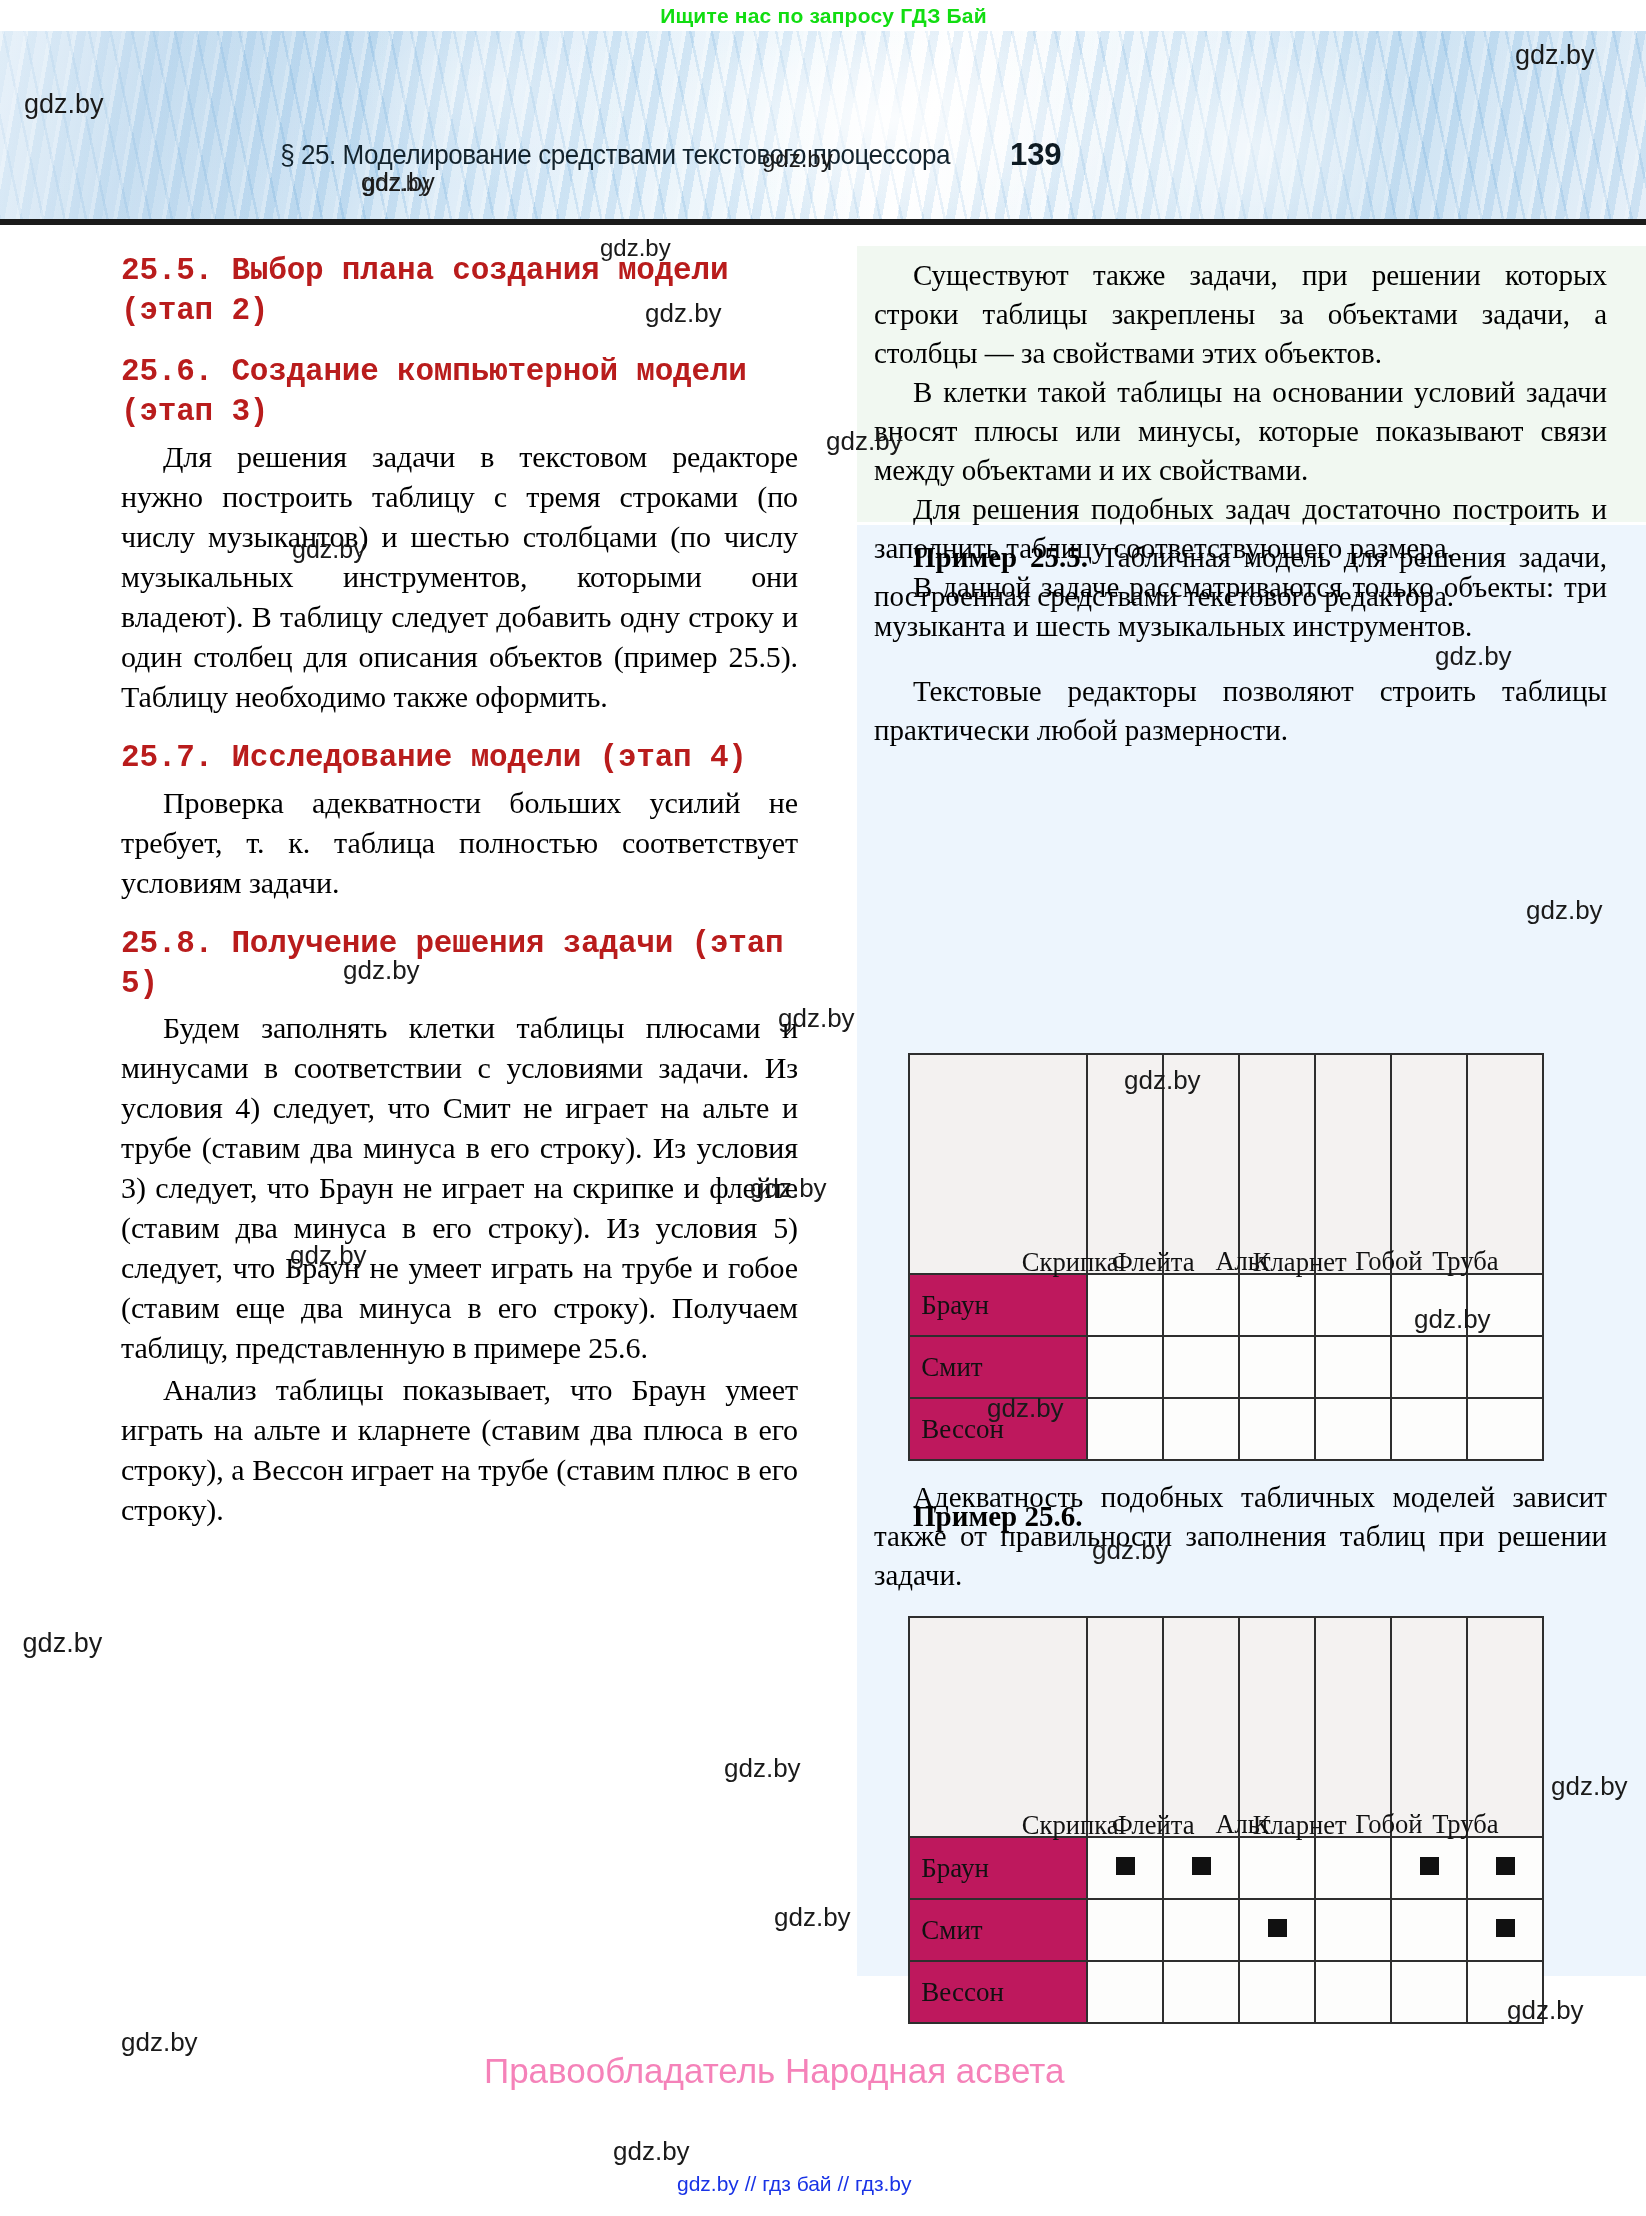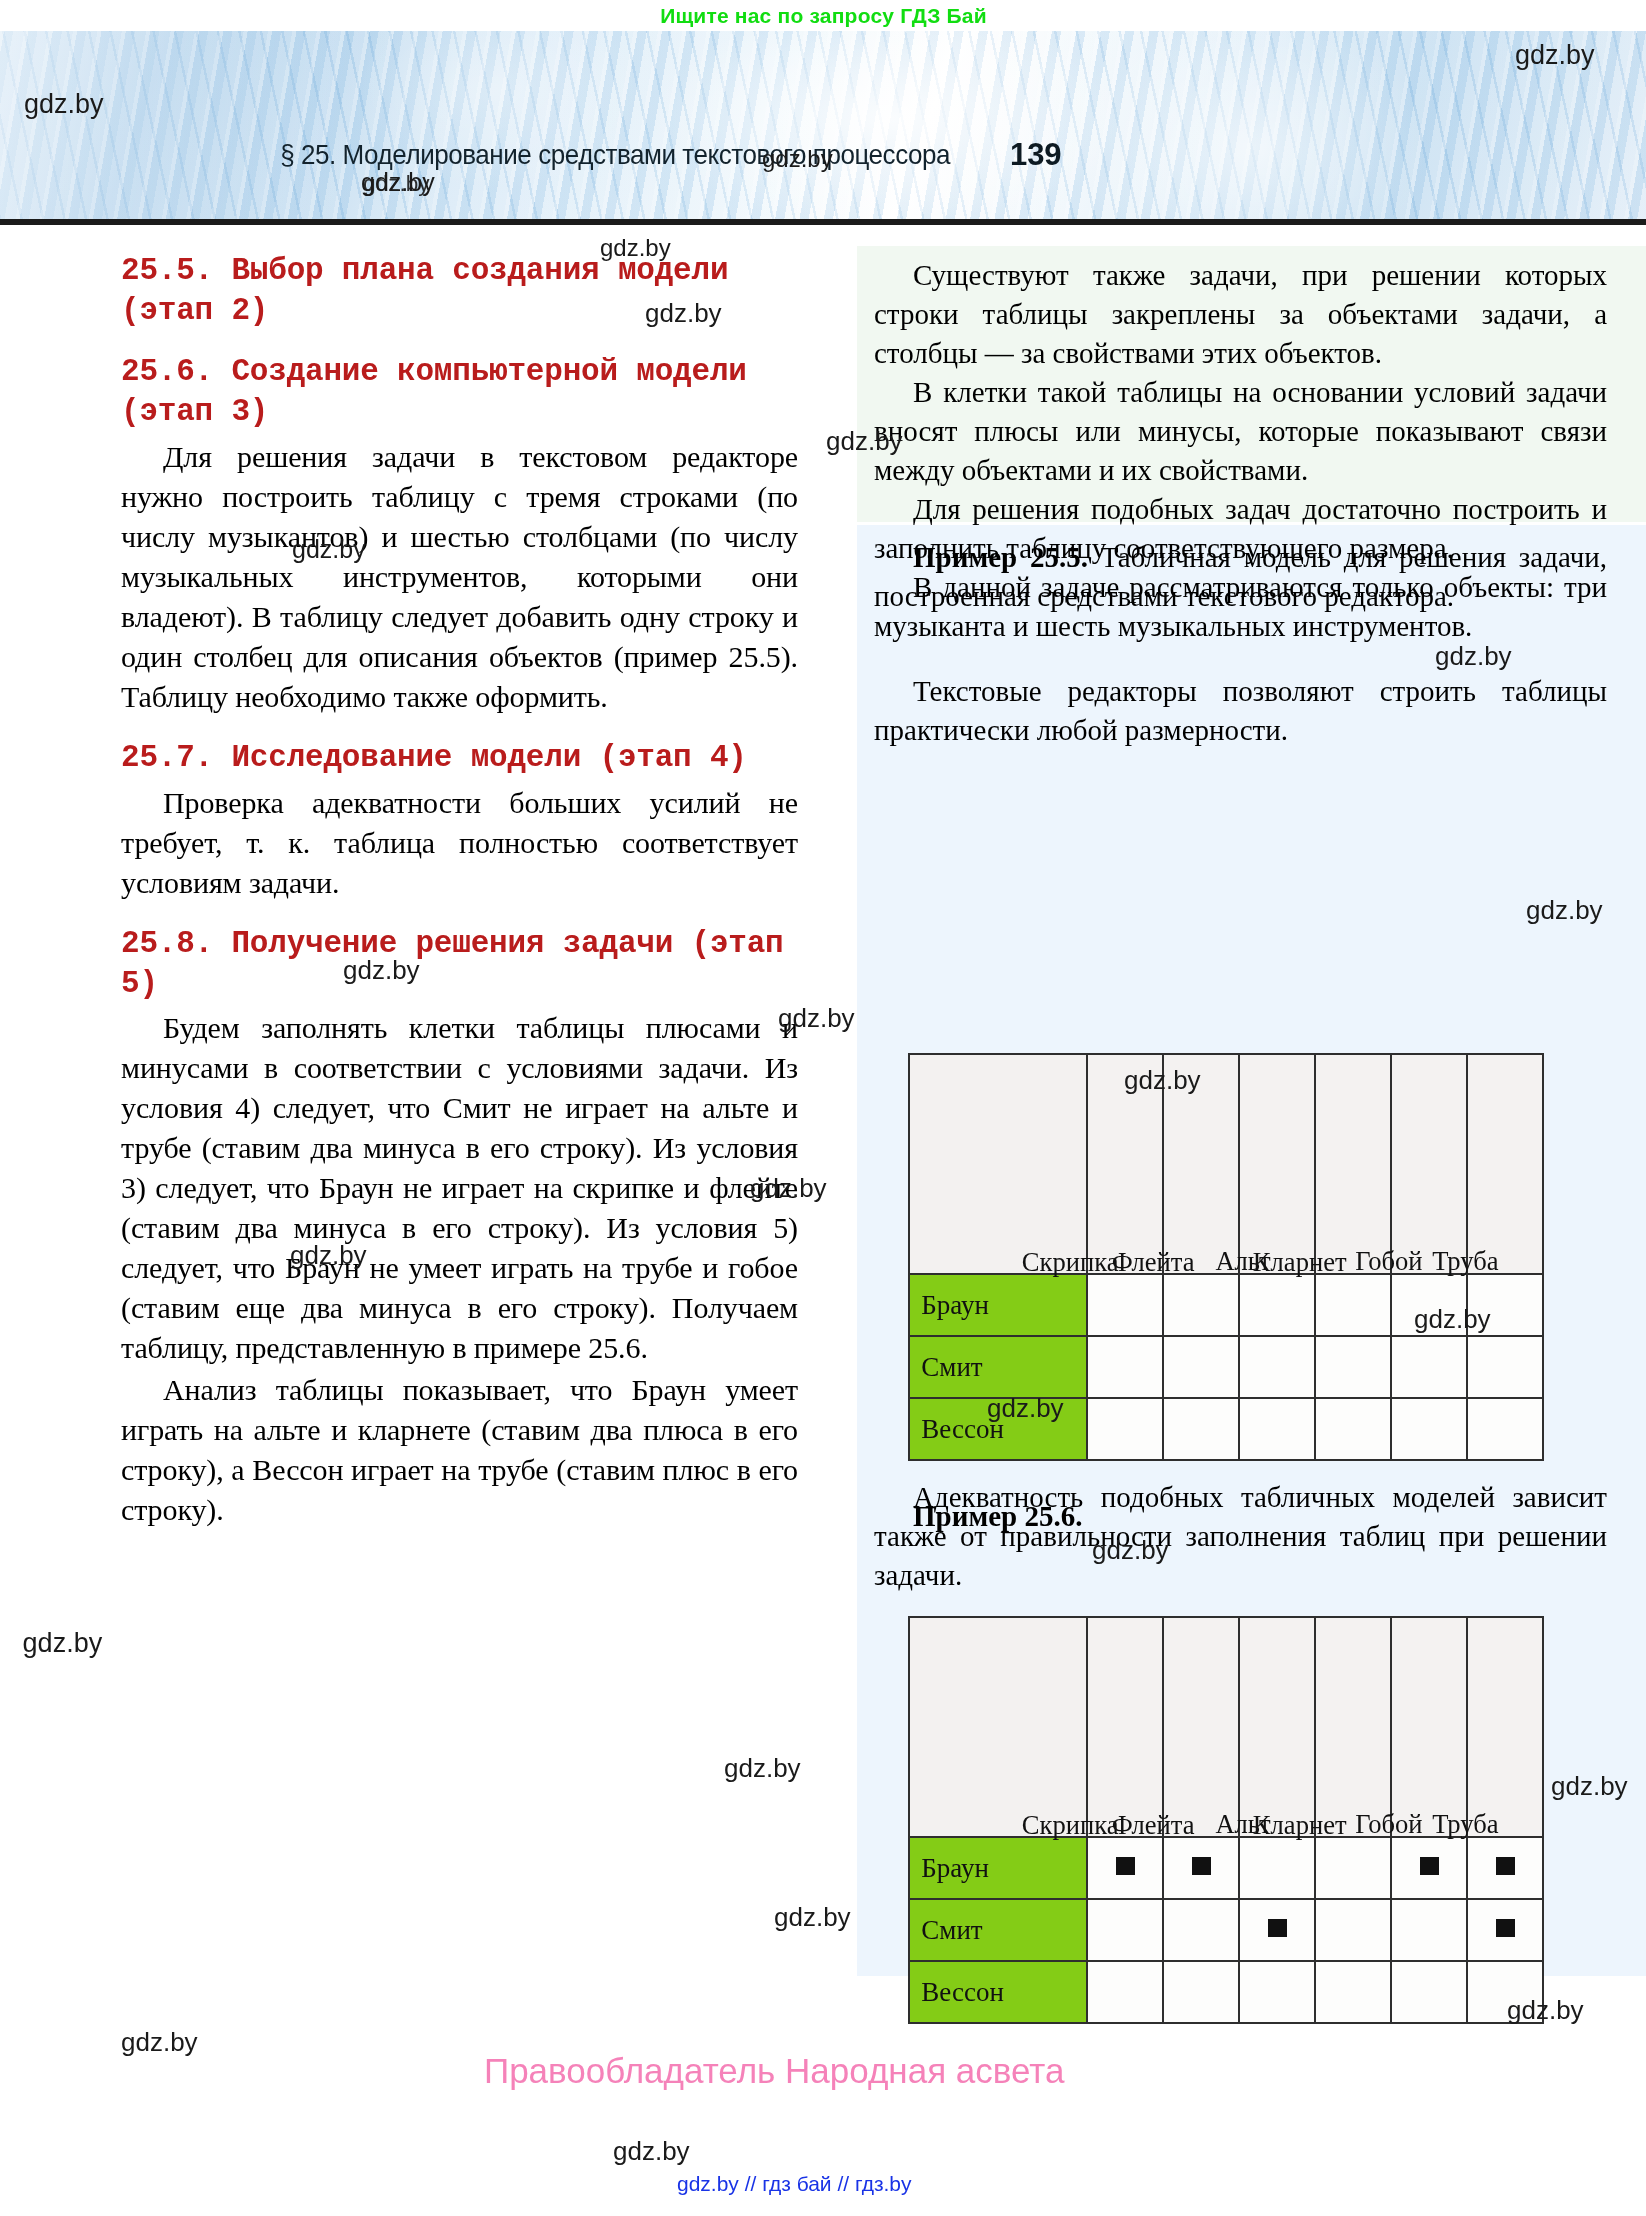--- a/index.html
+++ b/index.html
@@ -123,21 +123,21 @@
   table.model th.hdr-rot{width:74px;height:218px;background:#f4f2f1;position:relative;}
   table.model th.hdr-rot span{
     position:absolute;left:50%;bottom:11.3px;
     transform:translateX(-50%) rotate(-90deg);
     transform-origin:center bottom;
     white-space:nowrap;
     font-family:"Liberation Serif", serif;
     font-weight:normal;font-size:26.6px;color:#111;
   }
   table.model td.rowlab{
-    width:165px;height:60px;background:#84cc16;
+    width:165px;height:60px;background:#be185d;
     font-family:"Liberation Serif", serif;font-size:27px;color:#111;
     padding-left:11.3px;text-align:left;vertical-align:middle;
   }
   table.model td.cell{
     width:74px;height:60px;background:#fdfdfc;text-align:center;vertical-align:middle;
   }
   .minus-mark{
     display:inline-block;width:19.3px;height:17.7px;background:#111;
   }
 

